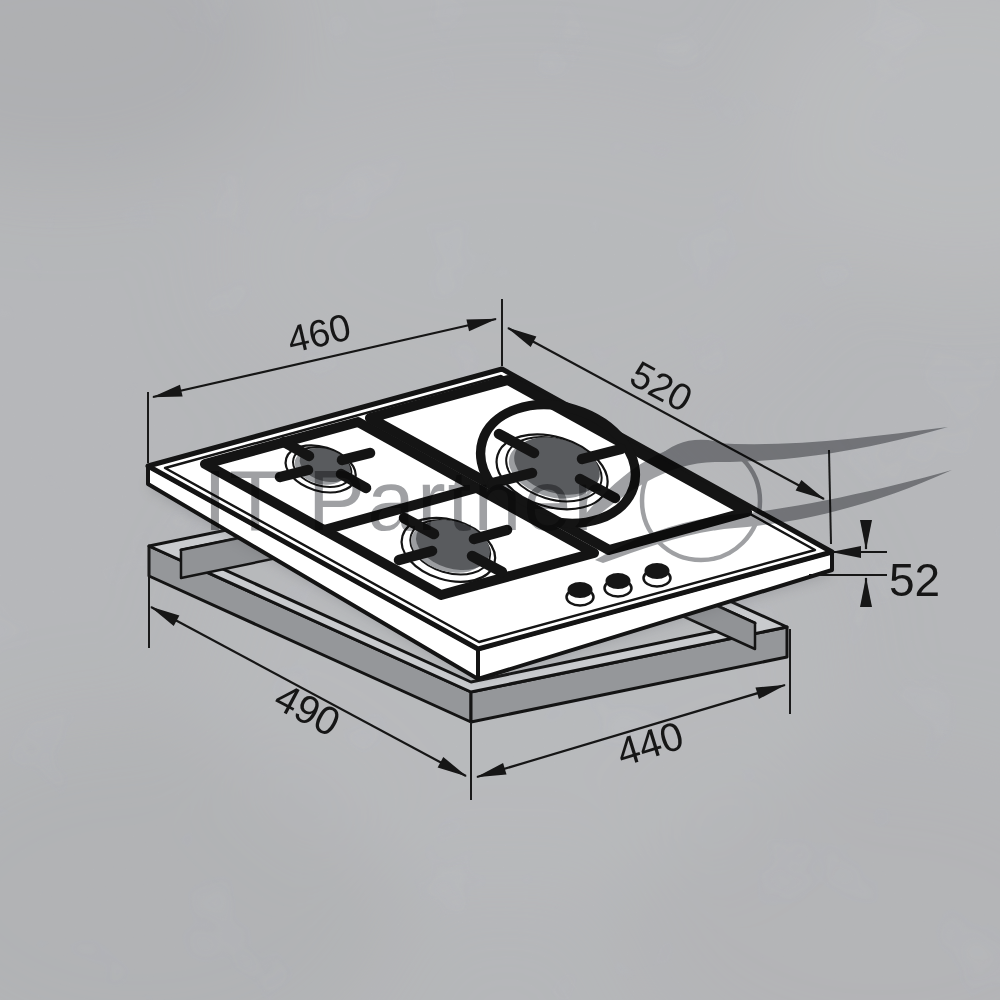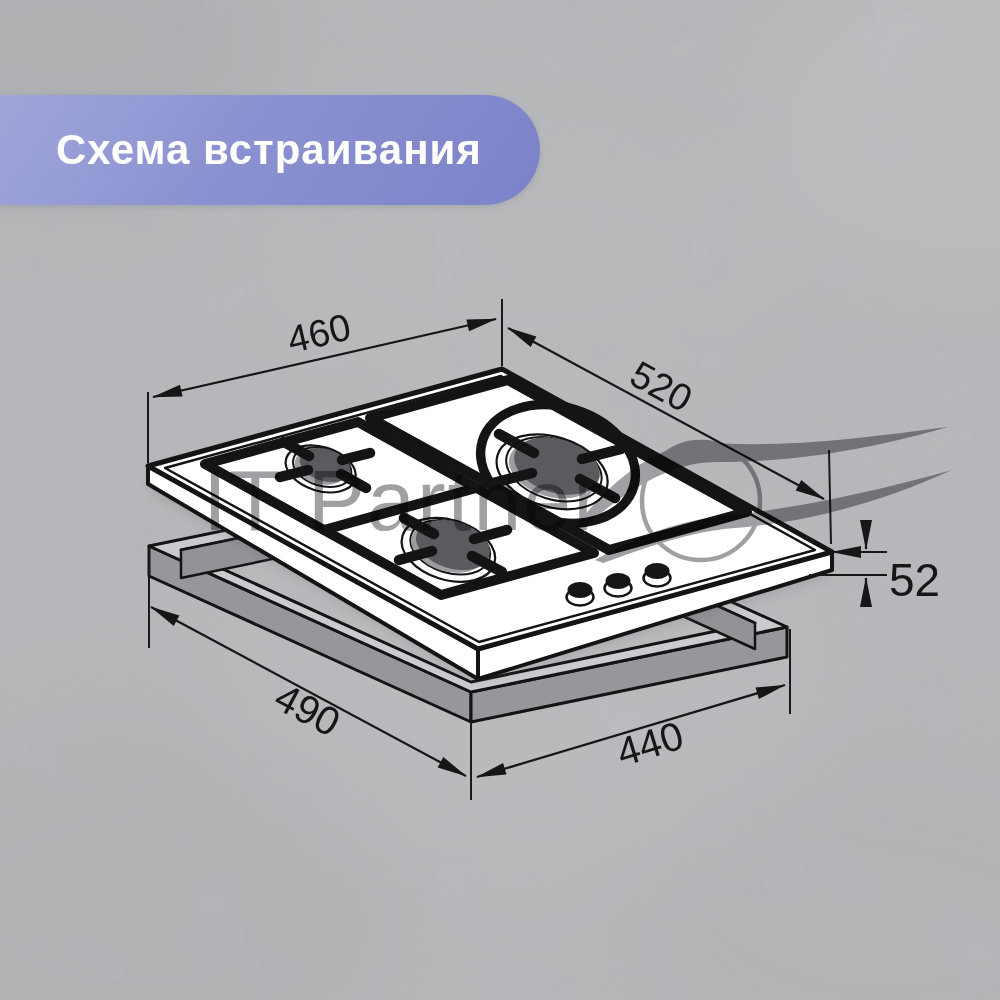--- a/index.html
+++ b/index.html
@@ -164,17 +164,14 @@
     <g>
       <circle cx="701" cy="501" r="59" fill="none" stroke="#96989b" stroke-width="4.5"></circle>
       <path d="M575,527 C620,470 665,440 715,443 C790,448 870,437 948,427
                C860,452 790,462 716,462 C668,462 625,492 583,528 Z" fill="#96989b"></path>
       <path d="M595,560 C640,535 680,520 730,515 C800,508 880,490 952,470
                C875,505 800,523 735,528 C692,531 645,548 603,563 Z" fill="#96989b"></path>
     </g>
   </g>
 </svg>
 
-<div id="banner">
-  <span>Схема встраивания</span>
-</div>
 
 </div>
 
 </body></html>

